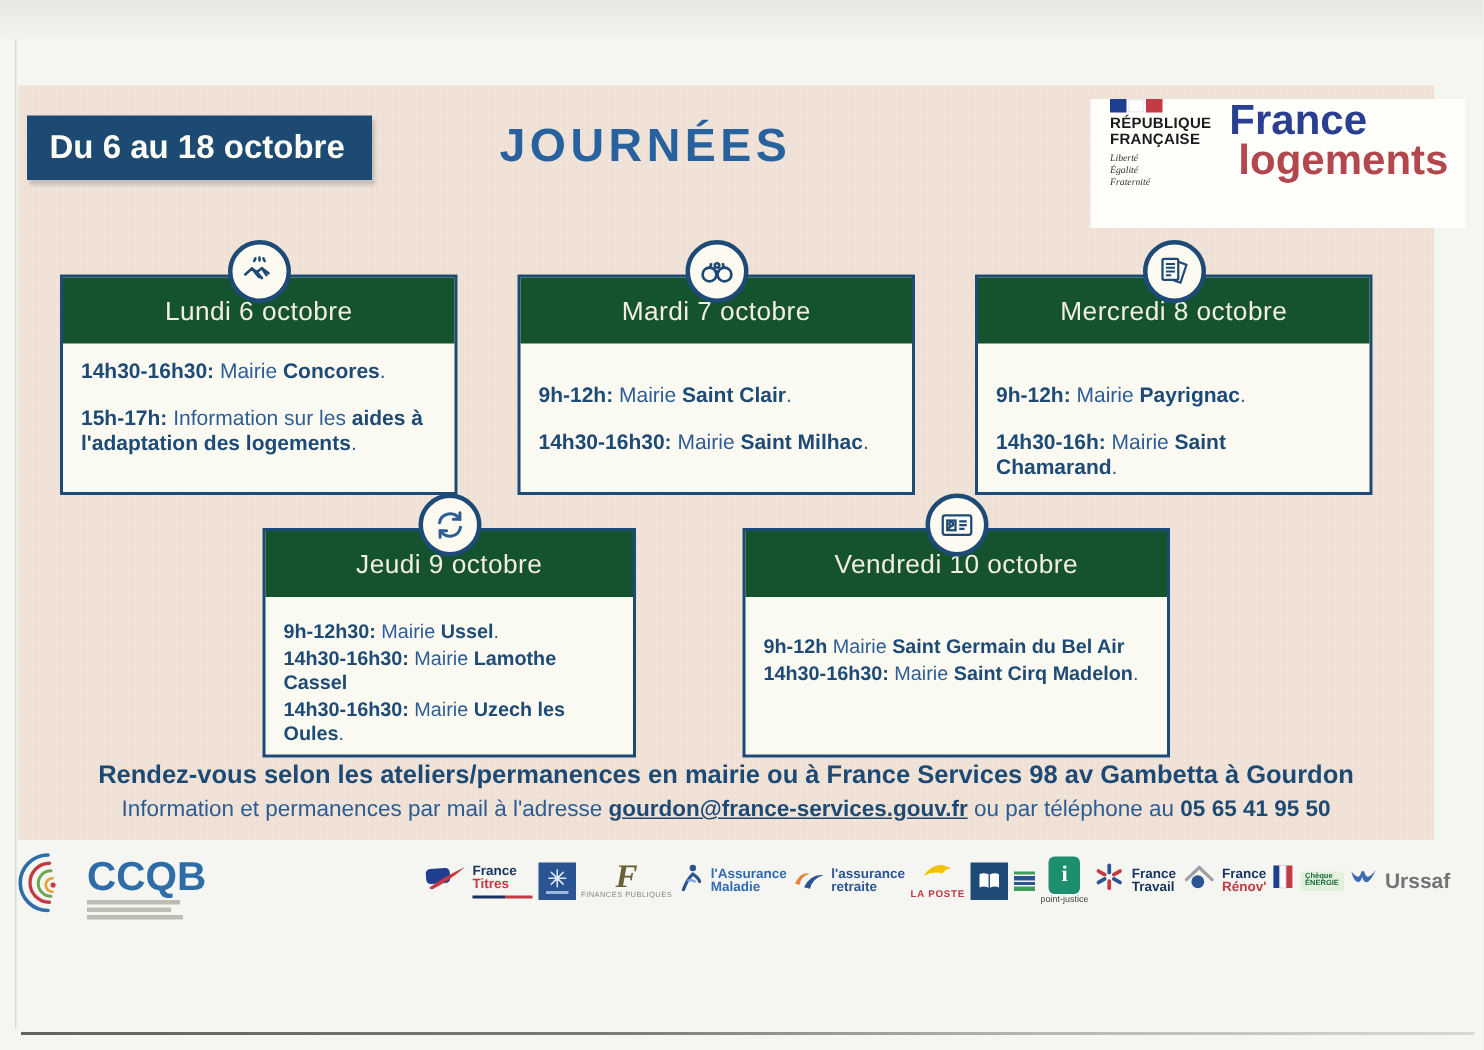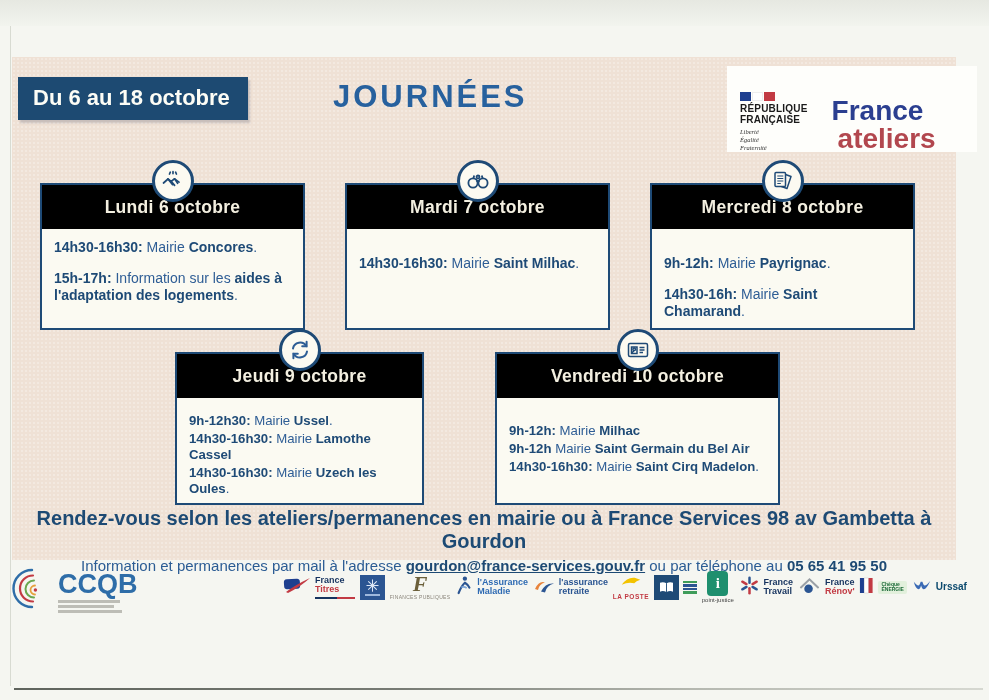--- a/index.html
+++ b/index.html
@@ -11,52 +11,52 @@
   .scan-bottom-line{position:absolute;left:14px;right:6px;top:688px;height:2px;
     background:linear-gradient(90deg,#5f645d 0%,#777b74 40%,#b5b8b0 70%,#d6d8d1 100%);}
   
   .poster{position:absolute;left:12px;top:57px;width:944px;height:503px;background:#efe1d5;
     background-image:radial-gradient(rgba(255,255,255,0.25) 1px,transparent 1px);background-size:4px 4px;}
   .date-badge{position:absolute;left:6px;top:20px;background:#1d4a72;color:#fdfdf6;
     font-weight:bold;font-size:22px;padding:8px 18px 9px 15px;box-shadow:2px 3px 2px rgba(110,110,125,.3);}
   .title1{position:absolute;left:281px;top:22px;font-size:31px;color:#27619e;letter-spacing:3px;font-weight:bold;margin-left:40px;}
   .title2{position:absolute;left:326px;top:57px;font-size:33px;color:#1c3e74;font-weight:bold;}
   .brand-box{position:absolute;left:715px;top:9px;width:250px;height:86px;background:#fefefb;
-    display:flex;align-items:flex-end;gap:24px;padding-left:13px;box-sizing:border-box;}
+    display:flex;align-items:flex-start;gap:12px;padding-left:13px;box-sizing:border-box;}
   .rf-flag{display:flex;gap:1px;margin-bottom:2px;}
   .rf-flag span{width:11px;height:9px;display:inline-block;}
   .fb{background:#1e3f8f}.fw{background:#fff;border:1px solid #eee;box-sizing:border-box}.fr{background:#c23a43}
   .rf-name{font-weight:bold;font-size:10px;line-height:1.1;color:#1a1a1a;letter-spacing:.2px;}
   .rf-motto{font-family:"Liberation Serif",serif;font-style:italic;font-size:6.5px;color:#333;
     line-height:1.25;margin-top:3px;}
   .fs-logo{font-weight:bold;font-size:28px;line-height:.98;}
   .fs1{color:#2b3f90;}
   .fs2{color:#b2474e;margin-left:6px;}
   
   .card{position:absolute;border:2px solid #1e4a76;background:#fbfaf2;box-sizing:border-box;}
-  .card-header{background:#000000;height:44px;display:flex;align-items:center;justify-content:center;
-    color:#f3efe0;font-weight:bold;font-size:17.5px;letter-spacing:.3px;}
+  .card-header{background:#14532d;height:44px;display:flex;align-items:center;justify-content:center;
+    color:#f3efe0;font-weight:normal;font-size:17.5px;letter-spacing:.3px;}
   .card-icon{position:absolute;top:-25px;left:50%;transform:translateX(-50%);width:42px;height:42px;
     border-radius:50%;background:#fcfaf1;border:3px solid #1e4a76;display:flex;align-items:center;
     justify-content:center;box-sizing:border-box;z-index:2;}
   .card-body{padding:10px 12px;font-size:14px;color:#2e5d95;}
   .entry{margin-bottom:13px;line-height:1.25;}
   .entry b{color:#1e4a76;}
   .card-0{left:28px;top:126px;width:265px;height:147px;}
   .card-1{left:333px;top:126px;width:265px;height:147px;}
   .card-2{left:638px;top:126px;width:265px;height:147px;}
   .card-3{left:163px;top:295px;width:249px;height:153px;}
   .card-4{left:483px;top:295px;width:285px;height:153px;}
   .card-1 .card-body,.card-2 .card-body{padding-top:26px;}
   .card-3 .card-body{padding-top:15px;font-size:13.2px;}
   .card-4 .card-body{padding-top:25px;font-size:13.2px;}
   .card-3 .entry,.card-4 .entry{margin-bottom:2px;line-height:1.22;}
   
   .footer{position:absolute;left:0;right:0;top:450px;text-align:center;}
-  .f1{font-weight:bold;color:#1d4a74;font-size:20px;}
+  .f1{font-weight:bold;color:#1d4a74;font-size:17px;}
   .f2{color:#2b5c94;font-size:15px;margin-top:4px;}
   .email{font-weight:bold;text-decoration:underline;color:#1d4a74;cursor:pointer;}
   .phone{font-weight:bold;color:#1d4a74;}
   
   .logos{position:absolute;top:565px;left:0;right:0;height:56px;}
   .ccqb{position:absolute;left:12px;top:0px;display:flex;gap:6px;align-items:flex-start;}
   .ccqb-t{font-weight:bold;font-size:27px;color:#2e6da8;line-height:1;margin-top:6px;}
   .ccqb-bars div{height:3px;background:#bdbdb6;margin-top:2px;}
   .b1{width:62px}.b2{width:56px}.b3{width:64px}
   .partners{position:absolute;left:283px;right:22px;top:6px;display:flex;align-items:center;
@@ -78,21 +78,21 @@
   .msa-sq{width:25px;height:25px;background:#1e4a76;display:flex;align-items:center;justify-content:center;}
   .msa-bars div{height:2.5px;width:14px;margin:1px 0;}
   .mb1{background:#3f9c5a}.mb2{background:#2b5592}.mb3{background:#2b5592}.mb4{background:#3f9c5a}
   .pj-sq{width:21px;height:25px;background:#1e8f6e;border-radius:4px;display:flex;align-items:center;
     justify-content:center;color:#fff;font-weight:bold;font-size:15px;font-family:"Liberation Serif",serif;}
   .p-point-justice .pl{font-size:6px;color:#444;font-weight:normal;}
   .p-france-travail .pl{color:#16335f;}
   .p-france-renov .l1{color:#16335f}.p-france-renov .l2{color:#c23a43}
   .ce-box{background:#e2f0dc;border-radius:2px;padding:1px 3px;}
   .ce-box .pl{font-size:5px;color:#1d6b38;line-height:1.1;}
-  .p-urssaf .pl{color:#0c4a6e;font-size:10px;}
+  .p-urssaf .pl{color:#737373;font-size:14px;}
 </style>
 </head>
 <body>
 
 <div class="scan-top"></div>
 <div class="page-edge-left"></div>
 
 <div class="poster">
   <div class="date-badge">Du 6 au 18 octobre</div>
   <div class="title1">JOURNÉES</div>
@@ -109,21 +109,21 @@
         <div>FRANÇAISE</div>
       </div>
       <div class="rf-motto">
         <div>Liberté</div>
         <div>Égalité</div>
         <div>Fraternité</div>
       </div>
     </div>
     <div class="fs-logo">
       <div class="fs1">France</div>
-      <div class="fs2">ateliers</div>
+      <div class="fs2">logements</div>
     </div>
   </div>
 
   <div id="cards">
       <div class="card card-0">
         <div class="card-icon">
           <svg width="26" height="26" viewBox="0 0 26 26">
             <g fill="none" stroke="#1e4a76" stroke-width="1.7" stroke-linecap="round" stroke-linejoin="round">
               <path d="M3.5 15 L8 11 l3.2 2.4 3.4-2.6 4.4 3.4"></path>
               <path d="M8 11 l4.6 5.6 M11.2 13.4 l3.4 4 M14.6 10.8 l3 4.6"></path>
@@ -144,20 +144,21 @@
               <circle cx="8" cy="15" r="4.6"></circle>
               <circle cx="18" cy="15" r="4.6"></circle>
               <circle cx="13" cy="9" r="1.5"></circle>
               <path d="M11.4 13.6 q1.6-1.3 3.2 0"></path>
               <path d="M8.4 10.4 l.8-3 M17.6 10.4 l-.8-3"></path>
             </g>
           </svg>
         </div>
         <div class="card-header">Mardi 7 octobre</div>
         <div class="card-body">
+          <div class="entry"><b>9h-12h:</b><span> Mairie </span><b>Saint Clair</b><span>.</span></div>
           <div class="entry"><b>14h30-16h30:</b><span> Mairie </span><b>Saint Milhac</b><span>.</span></div>
         </div>
       </div>
       <div class="card card-2">
         <div class="card-icon">
           <svg width="26" height="26" viewBox="0 0 26 26">
             <g fill="#fcfaf1" stroke="#1e4a76" stroke-width="1.5" stroke-linejoin="round">
               <path d="M15.5 6.5 l5.5 2 -4 12 -7.5-2.7 z"></path>
               <rect x="5" y="4.5" width="10.5" height="14" rx="1"></rect>
             </g>
@@ -197,21 +198,20 @@
               <rect x="3.5" y="6.5" width="19" height="13" rx="1.5"></rect>
               <rect x="6.5" y="10" width="5.5" height="6.5"></rect>
               <circle cx="9.2" cy="12.3" r="1.3"></circle>
               <path d="M9.2 14.2 q-1.7 0-2.1 2"></path>
               <path d="M14.5 10.5 h5 M14.5 13 h5 M14.5 15.5 h3.5"></path>
             </g>
           </svg>
         </div>
         <div class="card-header">Vendredi 10 octobre</div>
         <div class="card-body">
-          <div class="entry"><b>9h-12h:</b><span> Mairie </span><b>Milhac</b><span></span></div>
           <div class="entry"><b>9h-12h</b><span> Mairie </span><b>Saint Germain du Bel Air</b><span></span></div>
           <div class="entry"><b>14h30-16h30:</b><span> Mairie </span><b>Saint Cirq Madelon</b><span>.</span></div>
         </div>
       </div>
     </div>
 
   <div class="footer">
     <div class="f1">Rendez-vous selon les ateliers/permanences en mairie ou à France Services 98 av Gambetta à Gourdon</div>
     <div class="f2">
       <span>Information et permanences par mail à l'adresse </span><a class="email">gourdon@france-services.gouv.fr</a><span> ou par téléphone au </span><span class="phone">05 65 41 95 50</span>

